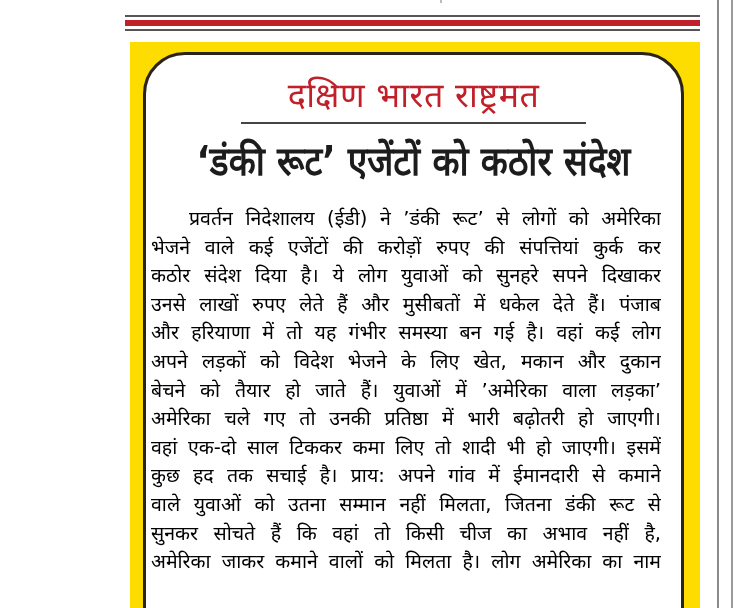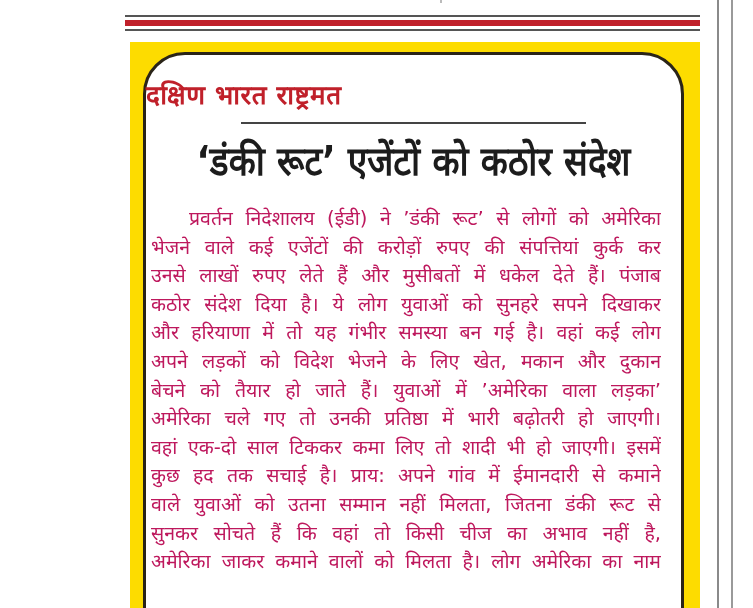--- a/index.html
+++ b/index.html
@@ -17,35 +17,35 @@
     .yellow-panel {
       position: absolute; left: 130px; top: 42px; width: 570px; height: 580px;
       background: #fddc00;
     }
     .card {
       position: absolute; left: 13px; top: 10px; width: 541px; height: 600px;
       background: #ffffff; border: 3px solid #2a2418; border-radius: 42px;
       box-sizing: border-box;
     }
     .masthead {
-      position: absolute; left: 0; right: 0; top: 18px; text-align: left;
-      color: #c0202a; font-size: 26px; font-weight: bold; line-height: 44px;
+      position: absolute; left: 0; right: 0; top: 18px; text-align: center;
+      color: #c0202a; font-size: 34px; font-weight: normal; line-height: 44px;
       letter-spacing: 0.5px;
     }
     .divider {
       position: absolute; left: 95px; width: 345px; top: 67px; height: 2px; background: #444;
     }
     .headline {
       position: absolute; left: 0; right: 0; top: 78px; text-align: center;
       color: #1c1c1c; font-size: 40px; font-weight: bold; line-height: 56px;
       transform: scaleX(0.88); transform-origin: center;
     }
     .body-text {
       position: absolute; left: 0px; top: 150px; width: 540px;
-      font-size: 19.5px; line-height: 28.6px; color: #be185d;
+      font-size: 19.5px; line-height: 28.6px; color: #000000;
       padding-left: 5px;
     }
     .body-text .line {
       display: block; white-space: nowrap; text-align: justify;
       text-align-last: justify; width: 510px; overflow: hidden;
     }
     .body-text .line.indent { padding-left: 38px; width: 472px; }
     .top-cut {
       position: absolute; top: -3px; left: 440px; width: 2px; height: 6px; background: #bbb;
     }
@@ -65,22 +65,22 @@
 <div class="vline b"></div>
 
 <div class="yellow-panel">
   <div class="card">
     <div class="masthead">दक्षिण भारत राष्ट्रमत</div>
     <div class="divider"></div>
     <div class="headline">‘डंकी रूट’ एजेंटों को कठोर संदेश</div>
     <div class="body-text">
       <span class="line indent">प्रवर्तन निदेशालय (ईडी) ने ’डंकी रूट’ से लोगों को अमेरिका</span>
       <span class="line">भेजने वाले कई एजेंटों की करोड़ों रुपए की संपत्तियां कुर्क कर</span>
+      <span class="line">कठोर संदेश दिया है। ये लोग युवाओं को सुनहरे सपने दिखाकर</span>
       <span class="line">उनसे लाखों रुपए लेते हैं और मुसीबतों में धकेल देते हैं। पंजाब</span>
-      <span class="line">कठोर संदेश दिया है। ये लोग युवाओं को सुनहरे सपने दिखाकर</span>
       <span class="line">और हरियाणा में तो यह गंभीर समस्या बन गई है। वहां कई लोग</span>
       <span class="line">अपने लड़कों को विदेश भेजने के लिए खेत, मकान और दुकान</span>
       <span class="line">बेचने को तैयार हो जाते हैं। युवाओं में ’अमेरिका वाला लड़का’</span>
       <span class="line">अमेरिका चले गए तो उनकी प्रतिष्ठा में भारी बढ़ोतरी हो जाएगी।</span>
       <span class="line">वहां एक-दो साल टिककर कमा लिए तो शादी भी हो जाएगी। इसमें</span>
       <span class="line">कुछ हद तक सचाई है। प्राय: अपने गांव में ईमानदारी से कमाने</span>
       <span class="line">वाले युवाओं को उतना सम्मान नहीं मिलता, जितना डंकी रूट से</span>
       <span class="line">सुनकर सोचते हैं कि वहां तो किसी चीज का अभाव नहीं है,</span>
       <span class="line">अमेरिका जाकर कमाने वालों को मिलता है। लोग अमेरिका का नाम</span>
     </div>

